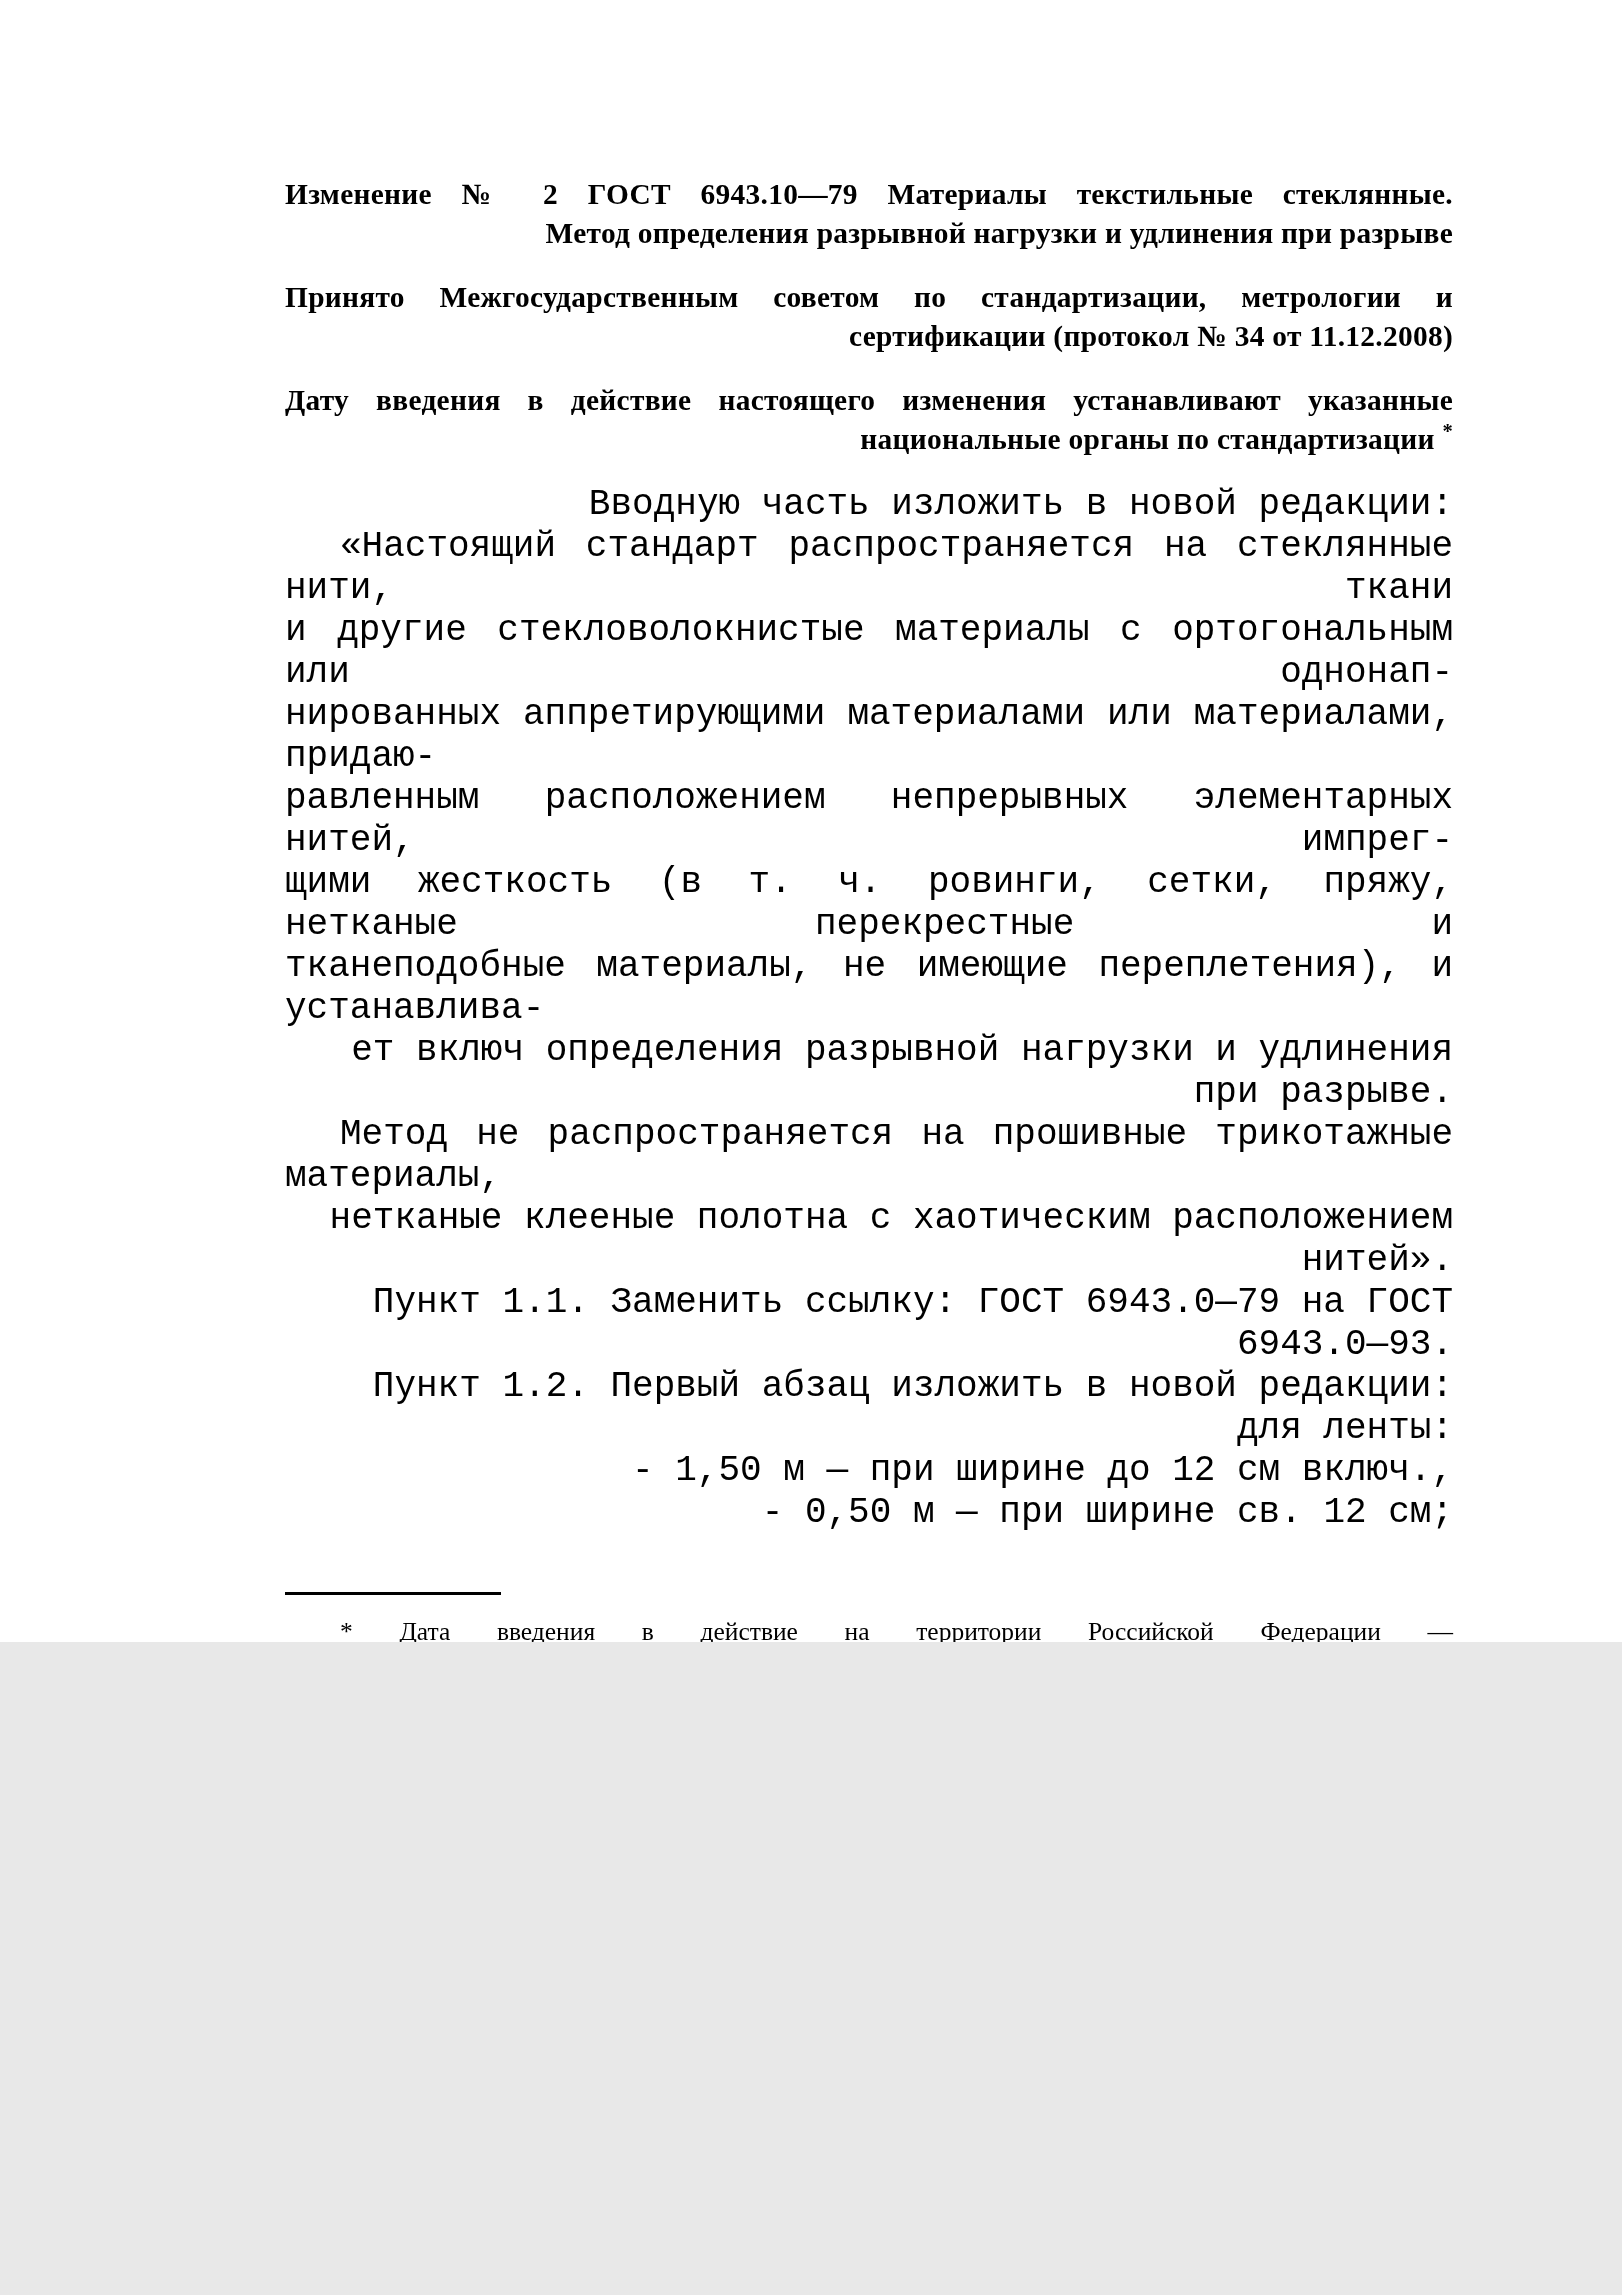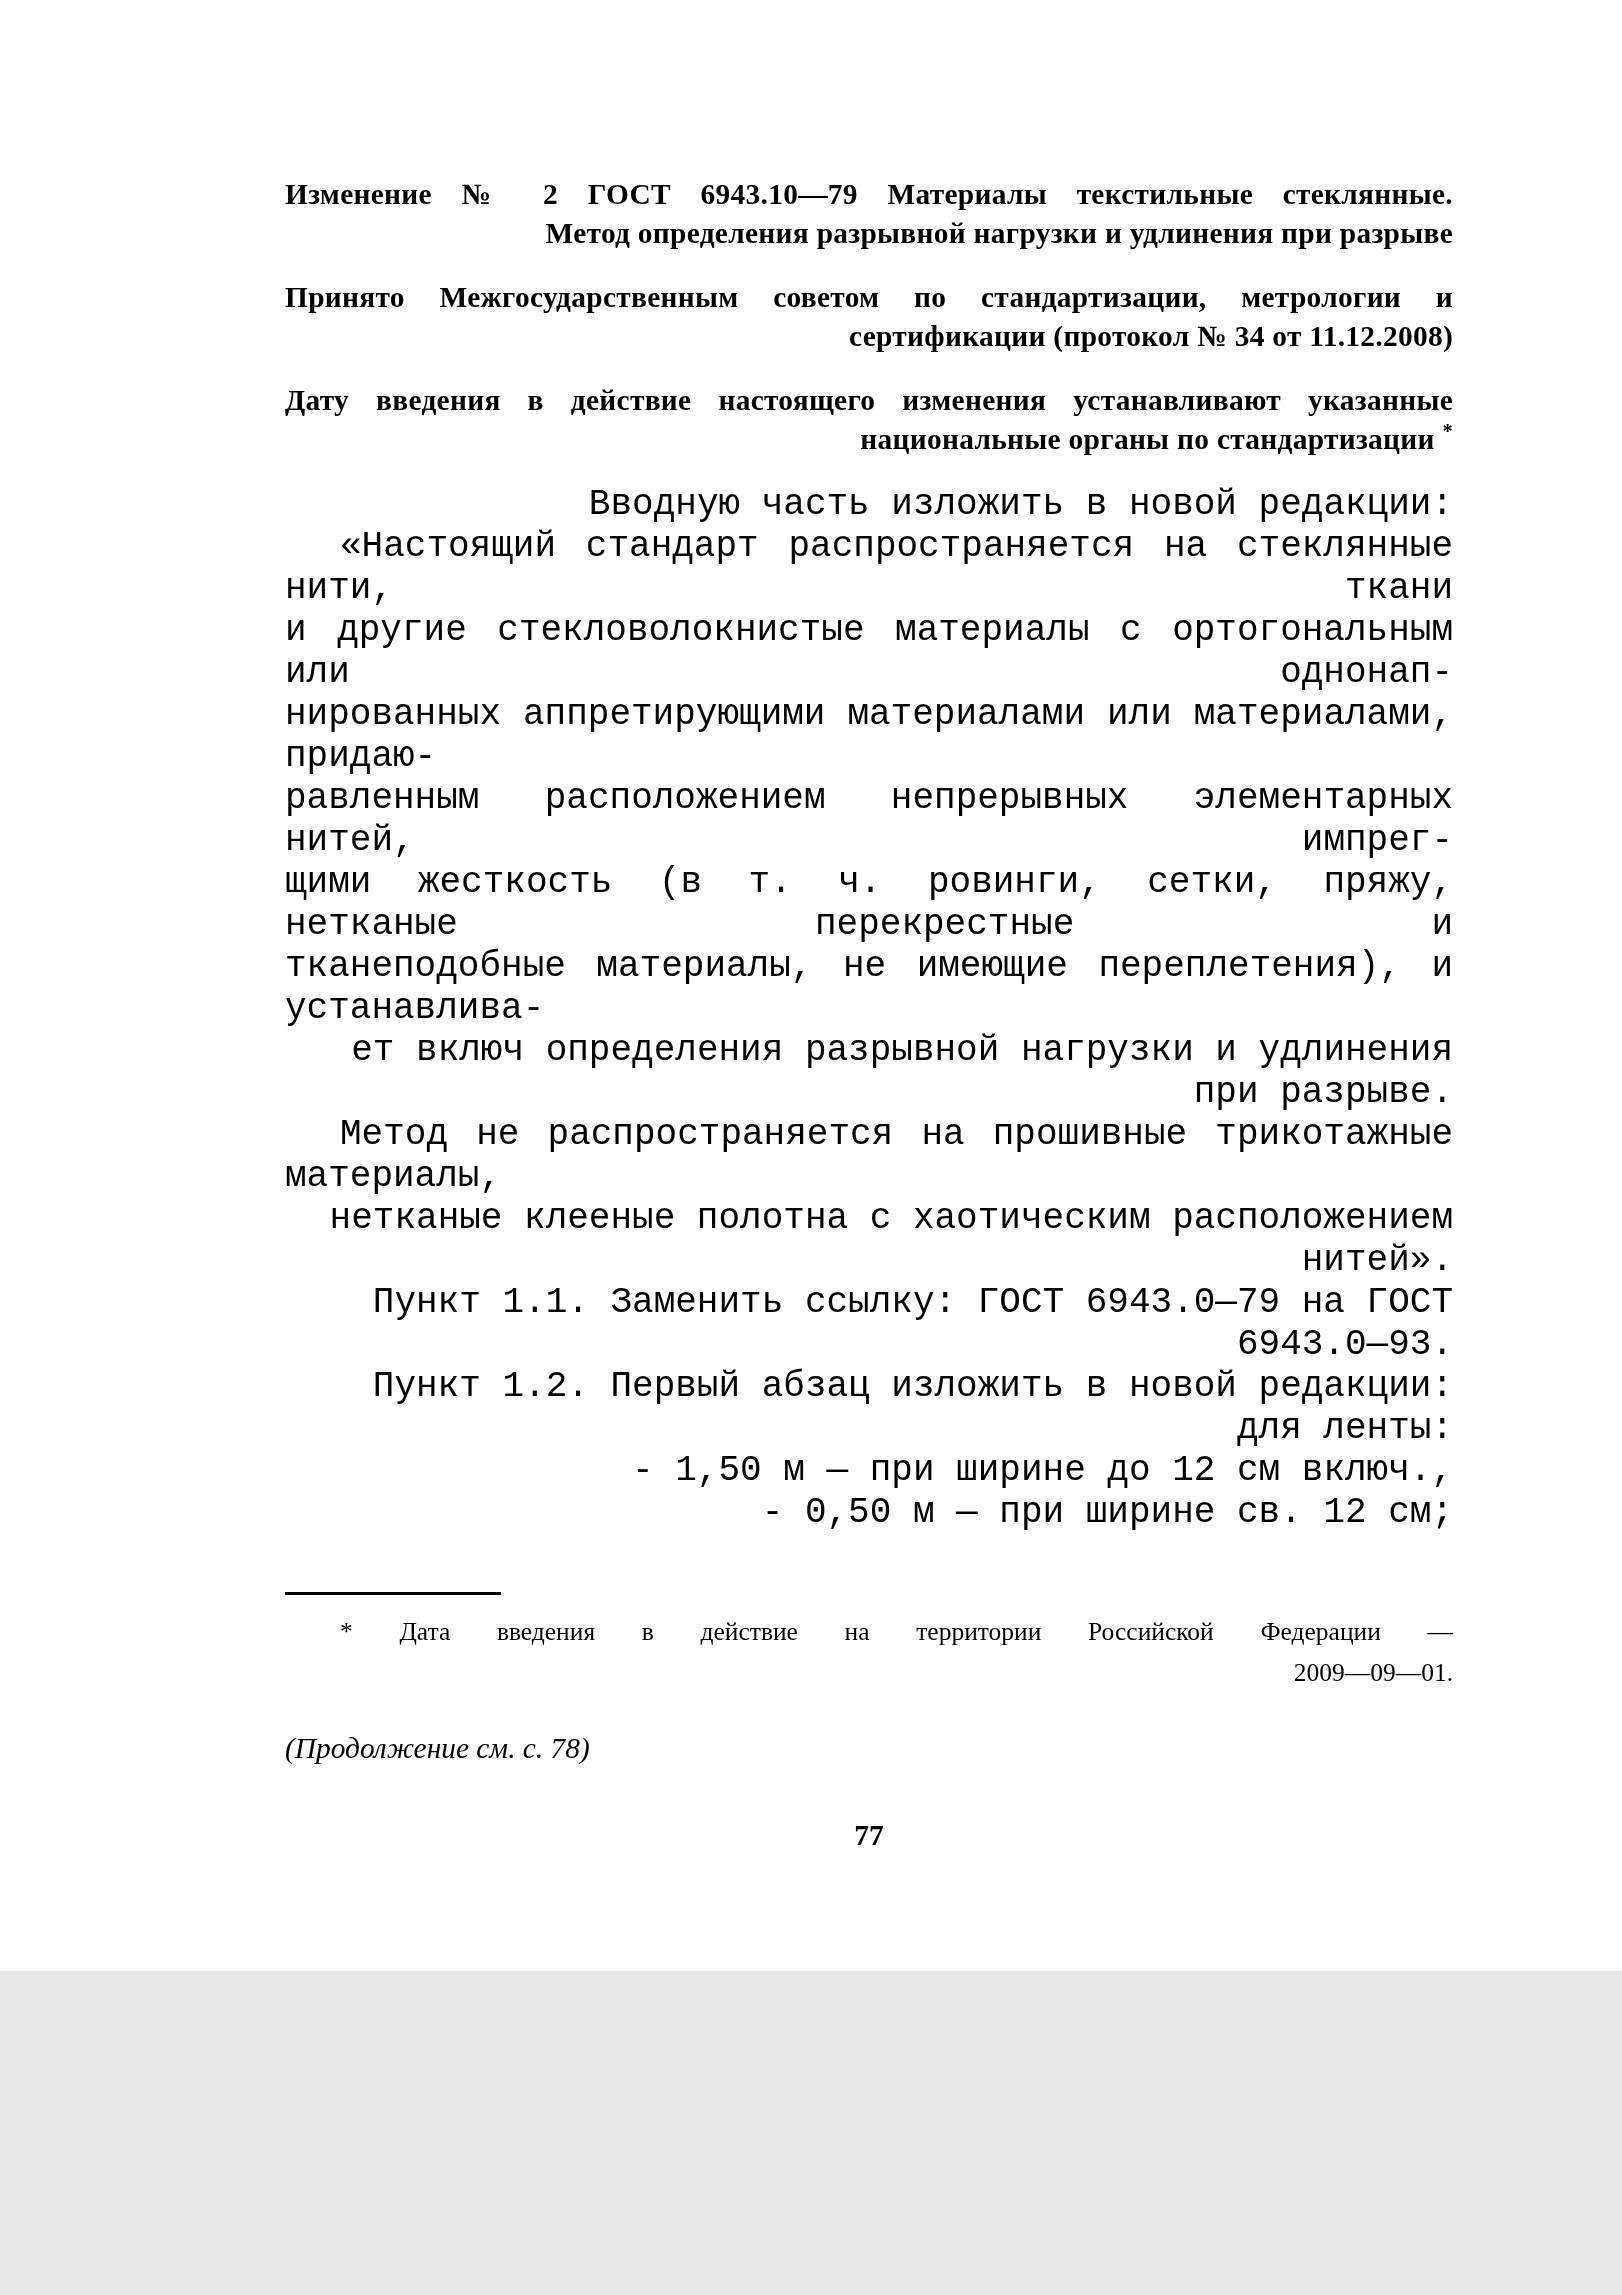--- a/index.html
+++ b/index.html
@@ -1,19 +1,19 @@
 <!DOCTYPE html>
 <html style="font-size:10.5px"><head>
 <meta charset="utf-8">
 <style>
   * { margin: 0; padding: 0; box-sizing: border-box; }
   html, body { background: #e8e8e8; }
   .page {
     width: 1623px;
-    height: 1971px;
+    height: 1642px;
     background: #ffffff;
     position: relative;
     font-family: "Liberation Serif", "DejaVu Serif", serif;
     color: #000000;
     overflow: hidden;
   }
   .content {
     position: absolute;
     left: 285px;
     top: 175px;

